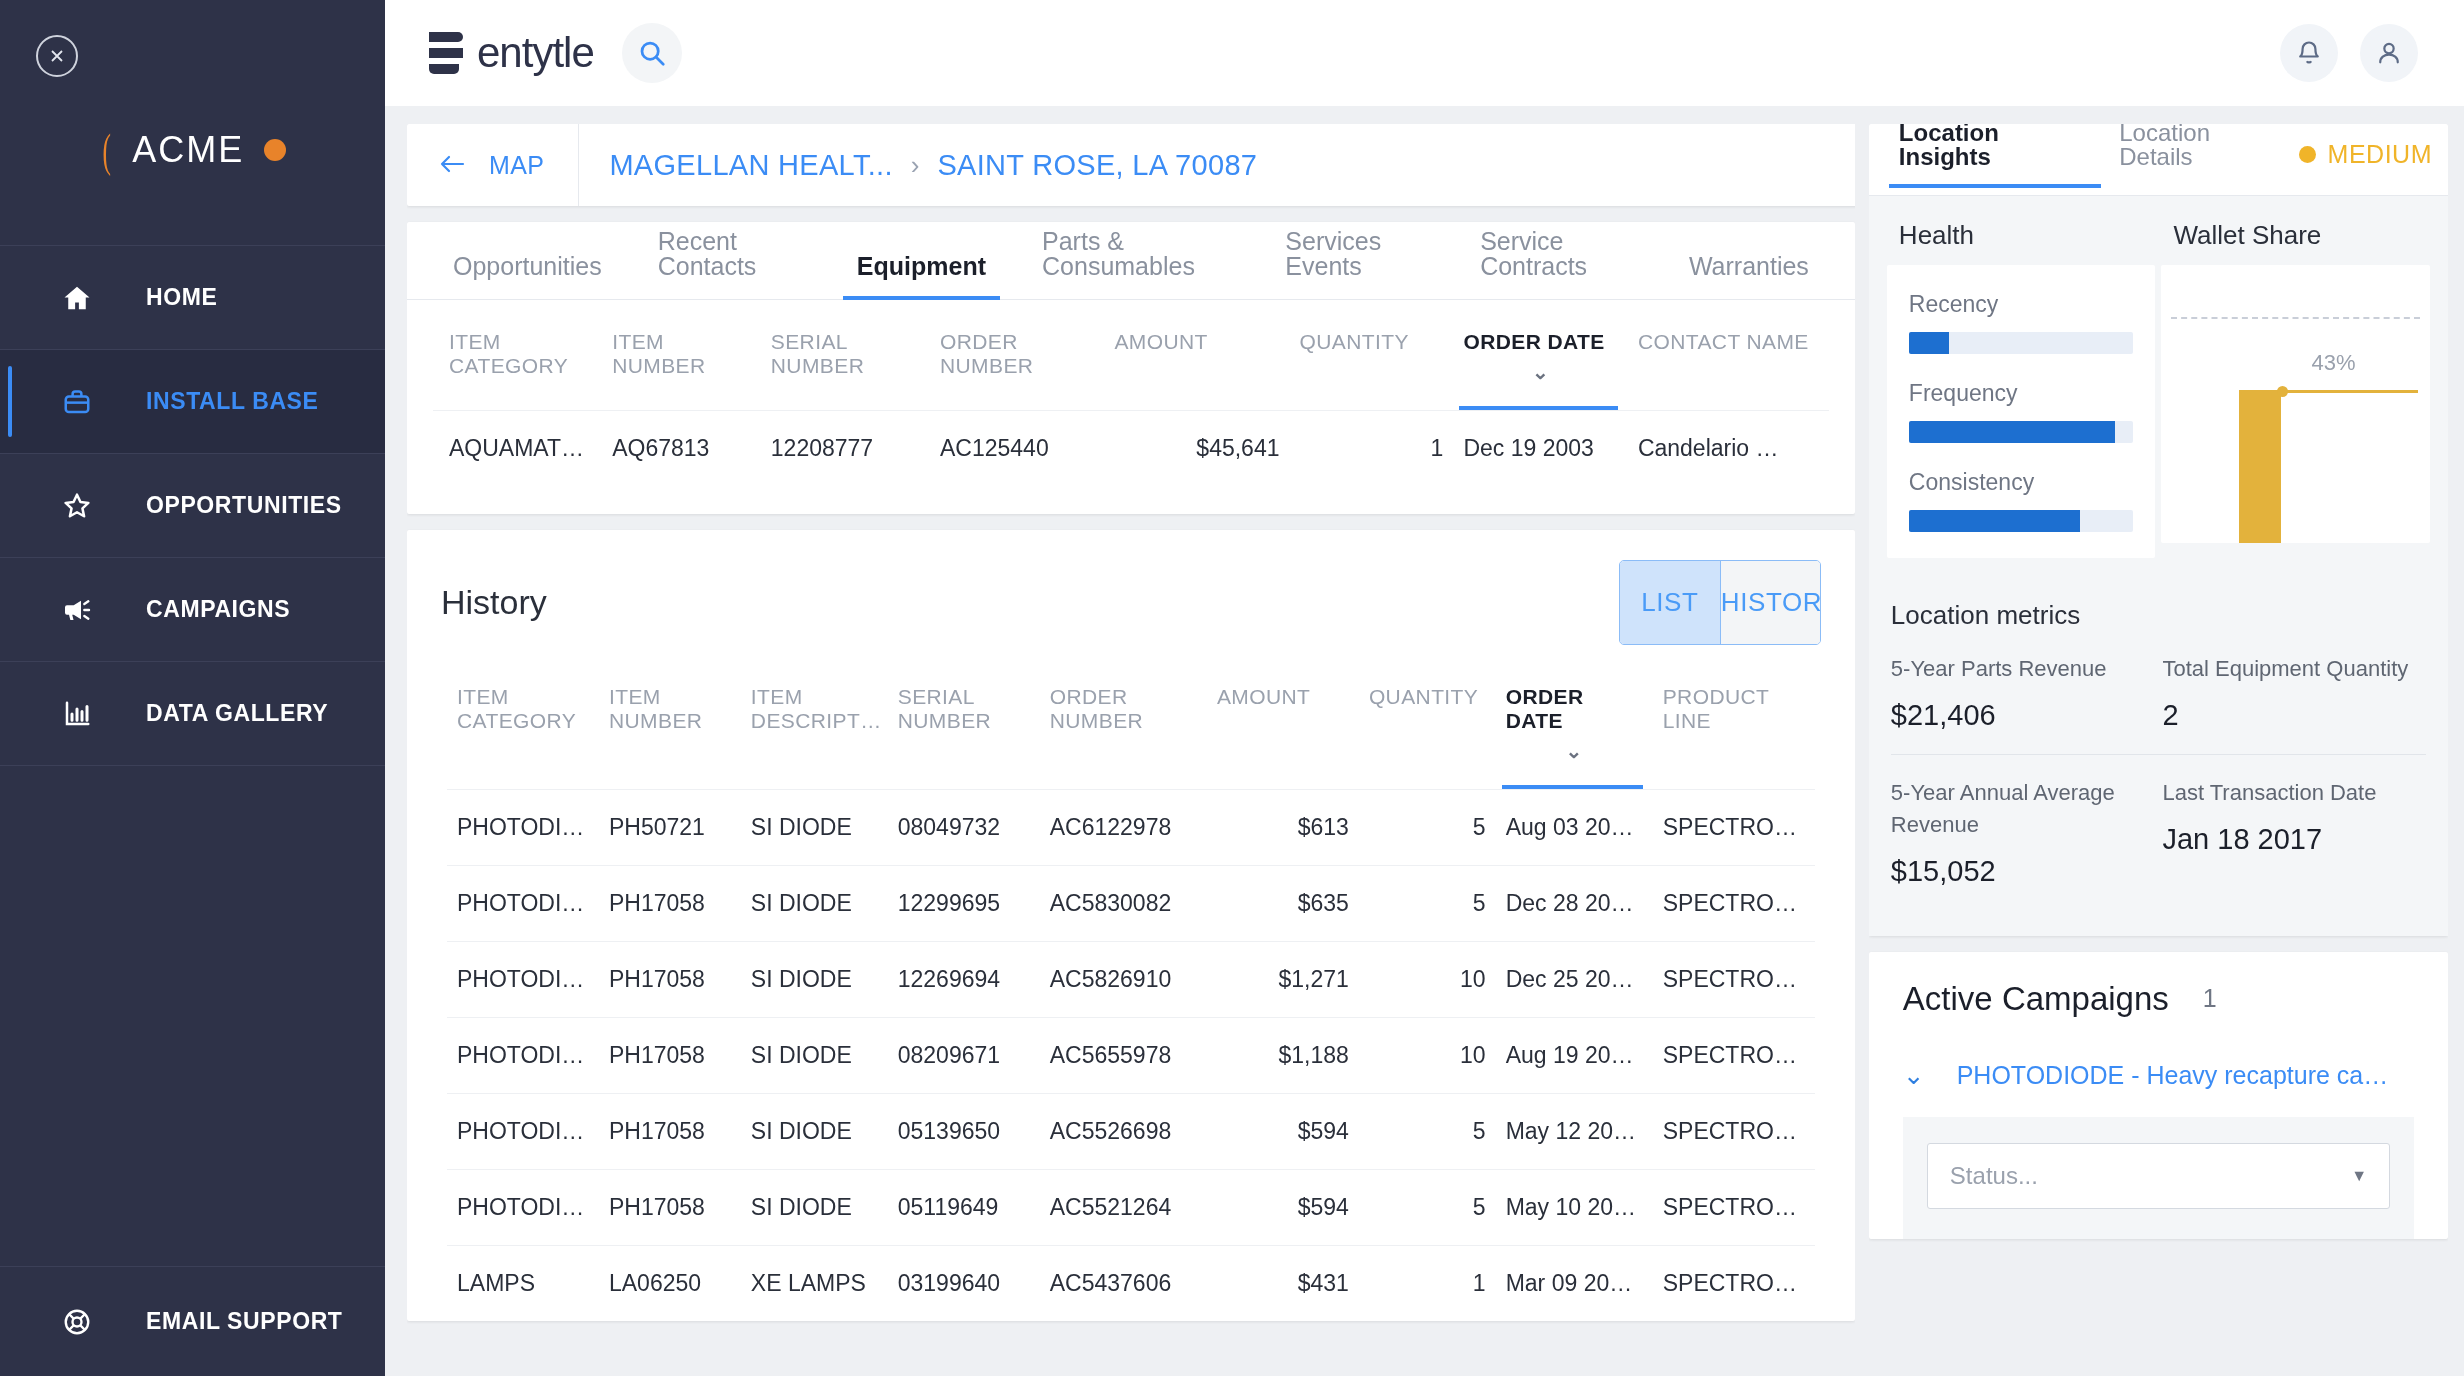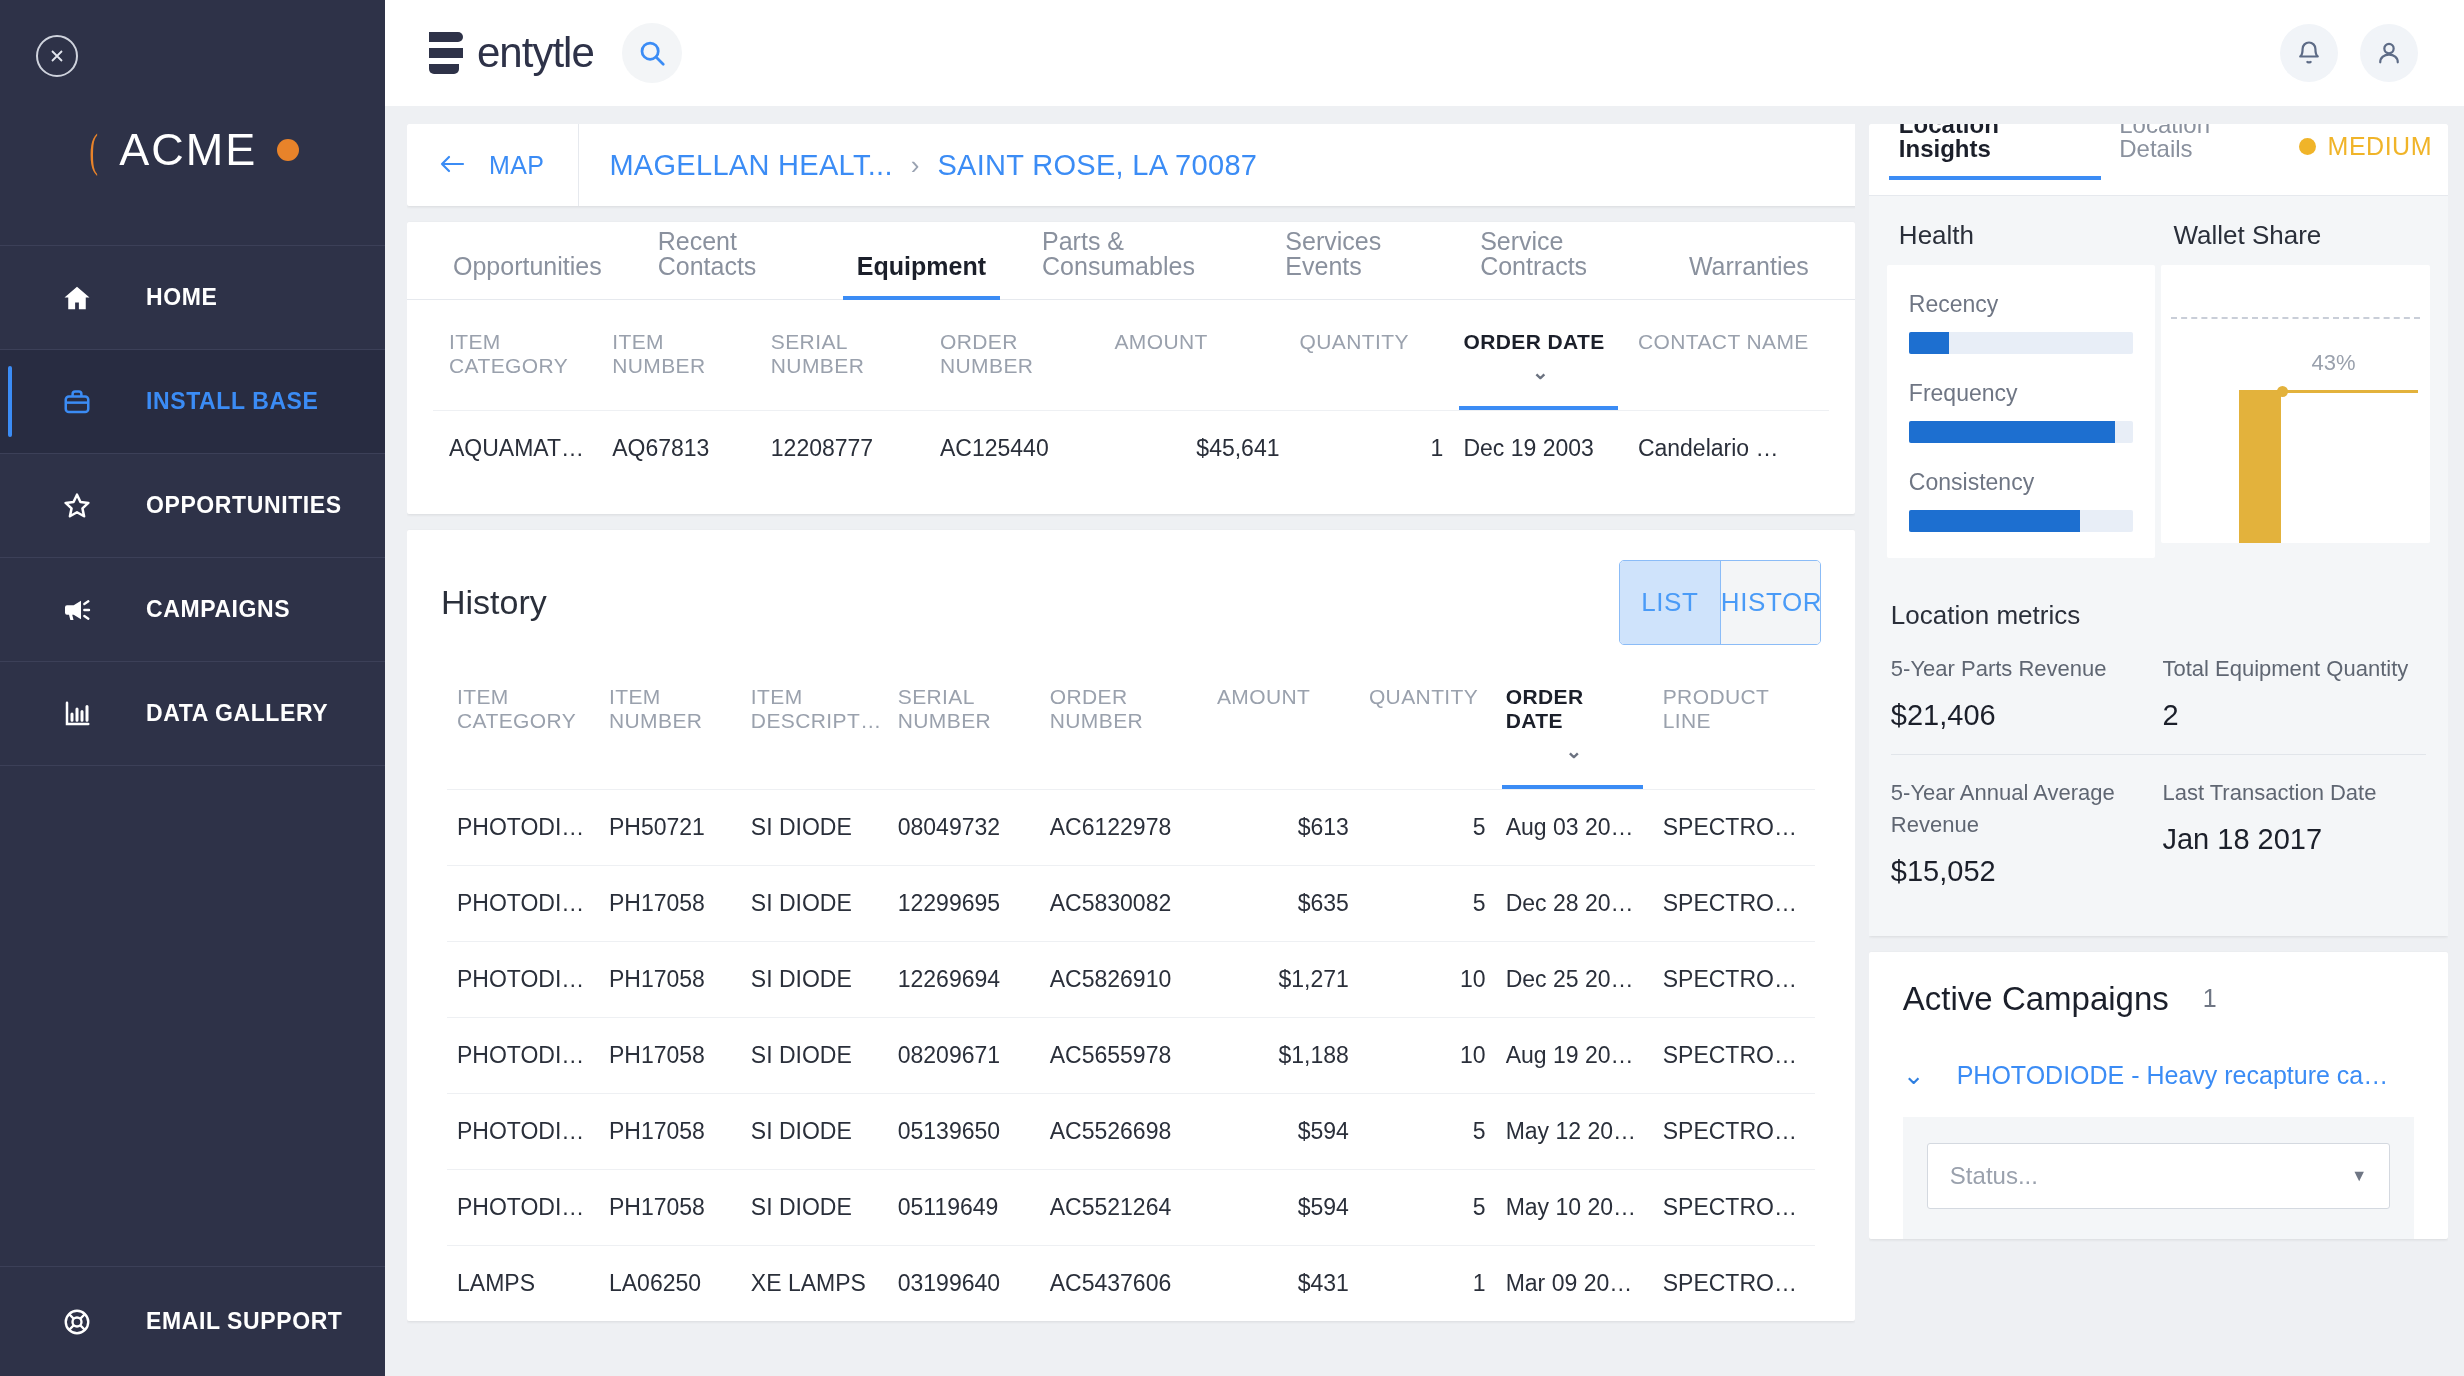--- a/index.html
+++ b/index.html
@@ -30,21 +30,21 @@
     margin-top: 38px; height: 70px;
     display: flex; align-items: center; justify-content: center;
     gap: 0px;
   }
   .sb-logo-mark {
     color: #e8832a; font-size: 46px; font-weight: 400;
     transform: scaleX(0.55); margin-right: -6px;
     font-family: "Liberation Serif", serif;
   }
   .sb-logo-text {
-    color: #ffffff; font-size: 45px; letter-spacing: 2px;
+    color: #ffffff; font-size: 36px; letter-spacing: 2px;
     font-family: "Liberation Sans", sans-serif; font-weight: 400; margin-left: 24px;
   }
   .sb-logo-dot {
     width: 22px; height: 22px; border-radius: 50%;
     background: #e8832a; margin-left: 20px;
   }
   .sb-divider { height: 1px; background: #3c4058; margin-top: 60px; }
   .sb-nav { display: flex; flex-direction: column; }
   .sb-item {
     height: 104px; display: flex; align-items: center;
@@ -200,21 +200,21 @@
     font-size: 26px; color: #4a9bf7; letter-spacing: .6px; cursor: pointer;
     background: #f3f5f7;
   }
   .toggle div.on { background: #cfe3fb; }
   .toggle div + div { border-left: 1px solid #8bbcf7; }
   .hist-table { padding: 0 40px; }
 
   
   .rp-tabs {
     display: flex; align-items: flex-end; border-bottom: 1px solid #e6e9ee;
-    padding: 16px 16px; height: 72px;
+    padding: 8px 16px; height: 72px;
   }
   .rp-tab {
     padding: 0 14px 18px 14px; font-size: 24px; color: #8a919e; cursor: pointer;
     position: relative; line-height: 1;
   }
   .rp-tab.active { color: #1b1f2a; font-weight: bold; }
   .rp-tab.active::after {
     content: ""; position: absolute; left: 4px; right: 4px; bottom: -1px;
     height: 4px; background: #3b8cf5;
   }

